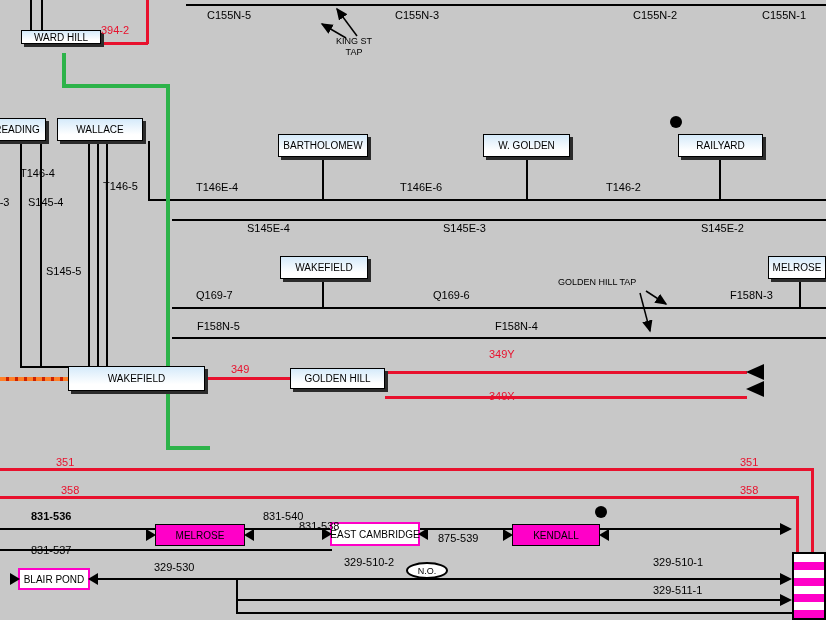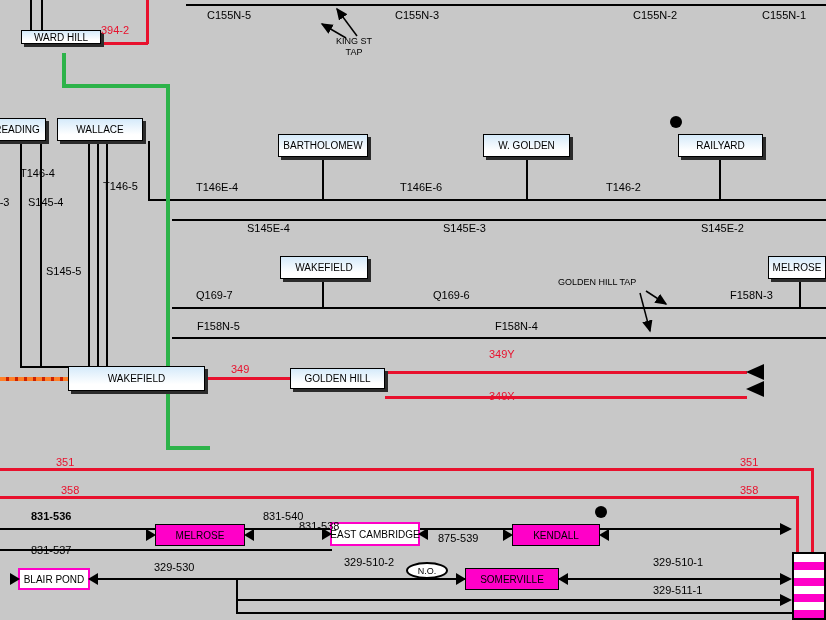--- a/index.html
+++ b/index.html
@@ -140,23 +140,20 @@
     </div>
     <div class="station mag-outline" style="left: 330px; top: 522px; width: 90px; height: 24px;">
       <span>EAST CAMBRIDGE</span>
     </div>
     <div class="station mag" style="left: 512px; top: 524px; width: 88px; height: 22px;">
       <span>KENDALL</span>
     </div>
     <div class="station mag-outline" style="left: 18px; top: 568px; width: 72px; height: 22px;">
       <span>BLAIR POND</span>
     </div>
-    <div class="station mag" style="left: 465px; top: 568px; width: 94px; height: 22px;">
-      <span>SOMERVILLE</span>
-    </div>
     <div class="lbl" style="left: 207px; top: 9px;">C155N-5</div>
     <div class="lbl" style="left: 395px; top: 9px;">C155N-3</div>
     <div class="lbl" style="left: 633px; top: 9px;">C155N-2</div>
     <div class="lbl" style="left: 762px; top: 9px;">C155N-1</div>
     <div class="lbl red" style="left: 101px; top: 24px;">394-2</div>
     <div class="lbl" style="left: 20px; top: 167px;">T146-4</div>
     <div class="lbl" style="left: 103px; top: 180px;">T146-5</div>
     <div class="lbl" style="left: 196px; top: 181px;">T146E-4</div>
     <div class="lbl" style="left: 400px; top: 181px;">T146E-6</div>
     <div class="lbl" style="left: 606px; top: 181px;">T146-2</div>

